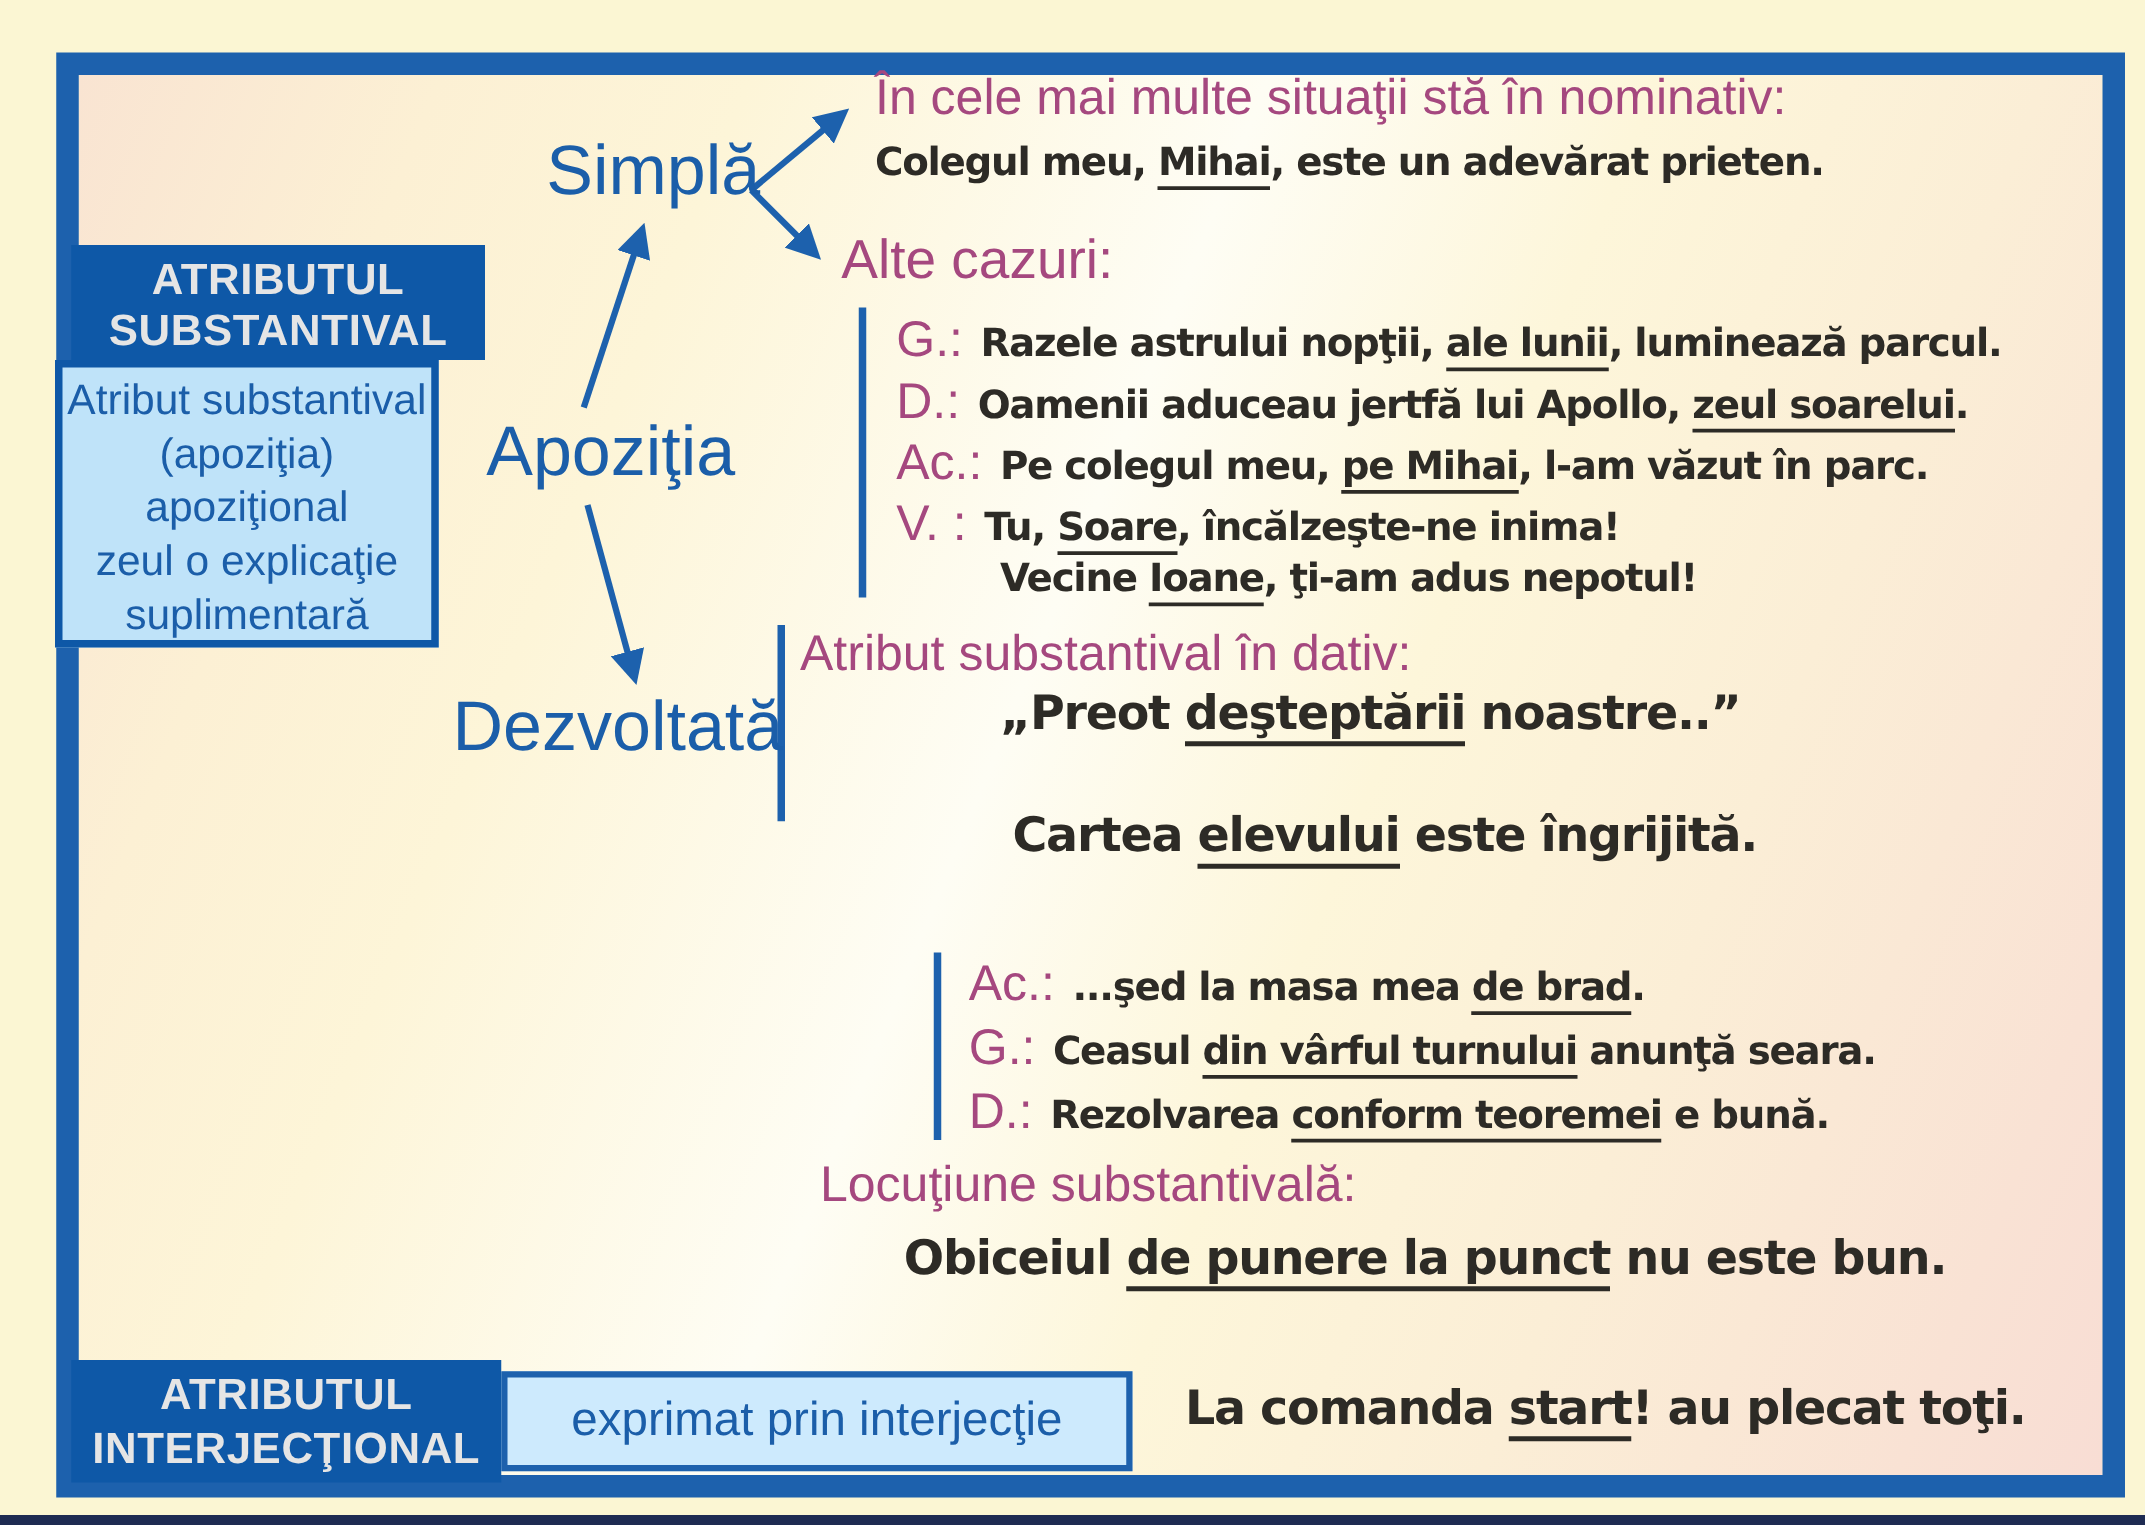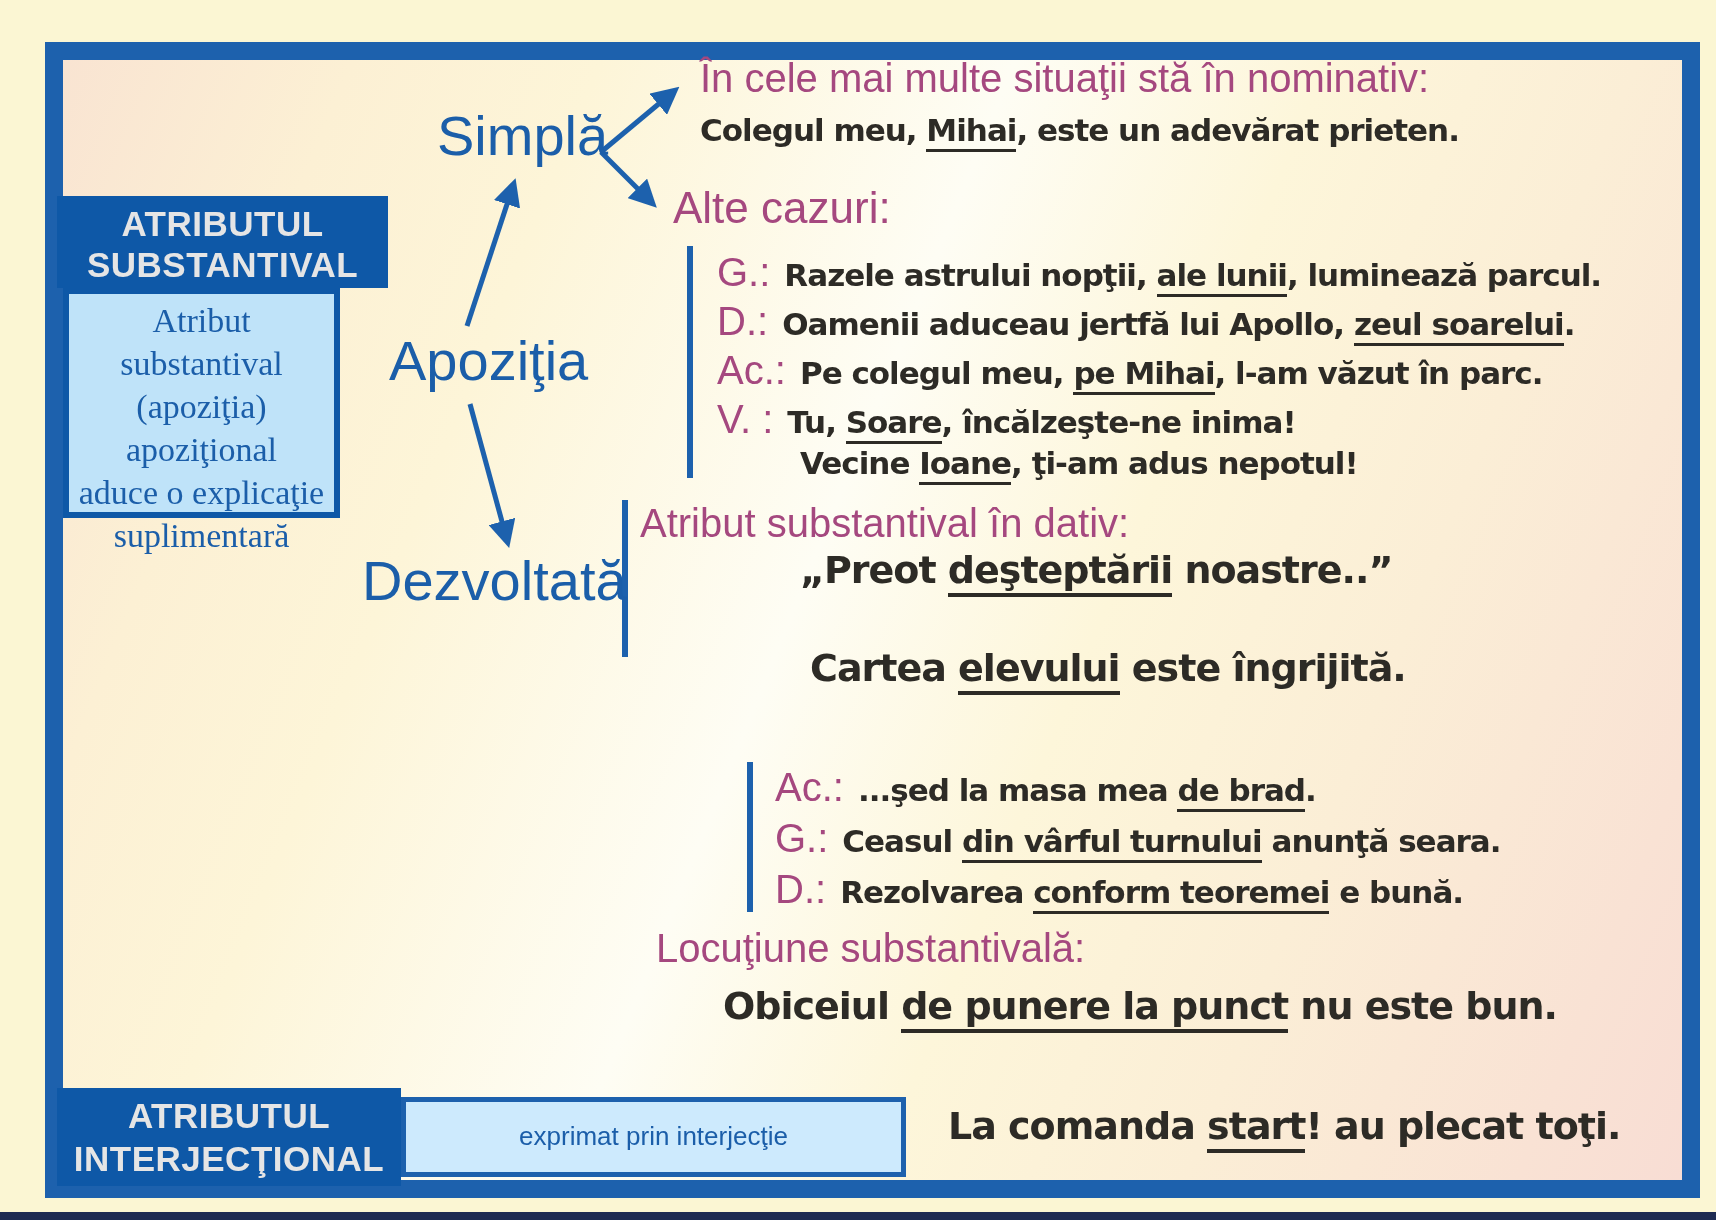--- a/index.html
+++ b/index.html
@@ -14,27 +14,27 @@
     position:absolute;left:45px;top:42px;width:1655px;height:1156px;
     box-sizing:border-box;border:18px solid #1d61ad;
     background:linear-gradient(112deg,#f9e4d2 0%,#fcf0d4 14%,#fdf5d8 26%,#fefdf4 46%,#fdf6da 61%,#fbeed6 76%,#f9e2d4 92%,#f8ddd4 100%);
   }
   .bottom-edge{position:absolute;left:0;top:1212px;width:1716px;height:8px;background:#1e2b52;}
   .abs{position:absolute;white-space:nowrap;}
   
   .dark-box{position:absolute;background:#0e58a7;color:#e5e5e5;text-align:center;
     font-weight:bold;letter-spacing:.5px;}
   .sub-header{left:57px;top:196px;width:331px;height:92px;font-size:35px;line-height:41px;padding-top:7px;box-sizing:border-box;}
-  .sub-body{position:absolute;left:63px;top:288px;width:277px;height:230px;box-sizing:border-box;
+  .sub-body{position:absolute;left:44px;top:288px;width:307px;height:230px;box-sizing:border-box;
     background:#bfe3f9;border:6px solid #0e58a7;color:#1b5ea9;text-align:center;
-    font-size:34px;line-height:43px;padding-top:5px;font-family:Liberation Serif, serif;}
+    font-size:34px;line-height:43px;padding-top:5px;}
   .int-header{left:57px;top:1088px;width:344px;height:98px;font-size:35px;line-height:43px;padding-top:6px;box-sizing:border-box;}
   .int-desc{position:absolute;left:401px;top:1097px;width:505px;height:80px;box-sizing:border-box;
     background:#cdeafd;border:5px solid #1d61ad;color:#1b5ea9;text-align:center;
-    font-size:26px;line-height:68px;}
+    font-size:38px;line-height:68px;}
   
   .blue-label{color:#1b5ea9;font-size:56px;}
   
   .ph{color:#a5487f;}
   .h40{font-size:40px;}
   .h44{font-size:44px;}
   .case-label{color:#a5487f;font-size:40px;margin-right:14px;}
   
   .ex{font-family:"DejaVu Sans",sans-serif;font-weight:bold;color:#2d2b26;letter-spacing:-1px;}
   .ex-s{font-size:31px;}
@@ -67,21 +67,21 @@
   </svg>
 
   <div class="dark-box sub-header">
     <div>ATRIBUTUL</div>
     <div>SUBSTANTIVAL</div>
   </div>
   <div class="sub-body">
     <div>Atribut substantival</div>
     <div>(apoziţia)</div>
     <div>apoziţional</div>
-    <div>aduce o explicaţie</div>
+    <div>zeul o explicaţie</div>
     <div>suplimentară</div>
   </div>
 
   <div class="abs blue-label" style="left:437px;top:103px;">Simplă</div>
   <div class="abs blue-label" style="left:389px;top:328px;">Apoziţia</div>
   <div class="abs blue-label" style="left:362px;top:548px;">Dezvoltată</div>
 
   <div class="abs ph h40" style="left:700px;top:56px;">În cele mai multe situaţii stă în nominativ:</div>
   <div class="abs ex ex-s" style="left:700px;top:112px;"><span>Colegul meu, </span><span class="u">Mihai</span><span>, este un adevărat prieten.</span></div>
   <div class="abs ph h44" style="left:673px;top:183px;">Alte cazuri:</div>

